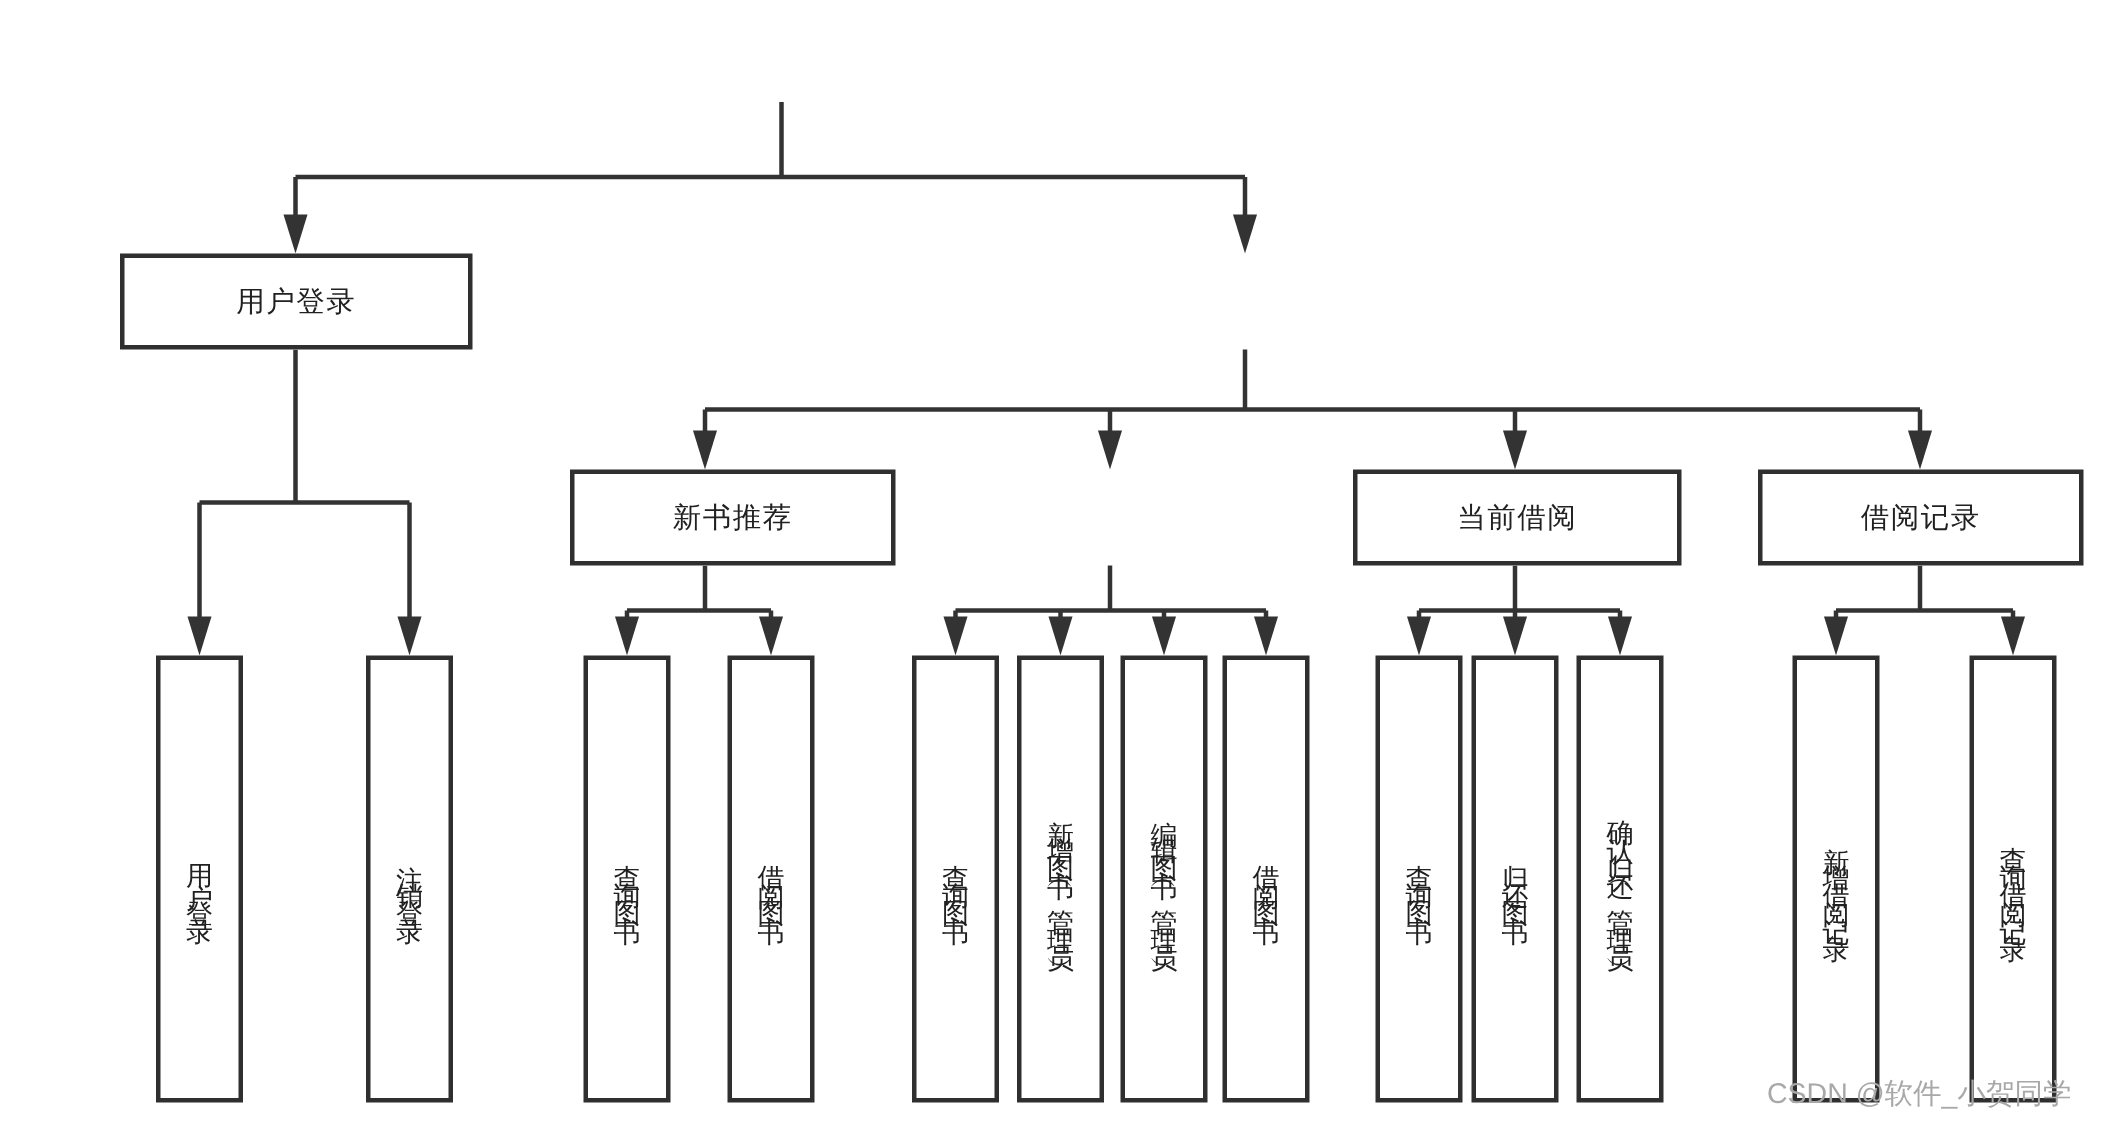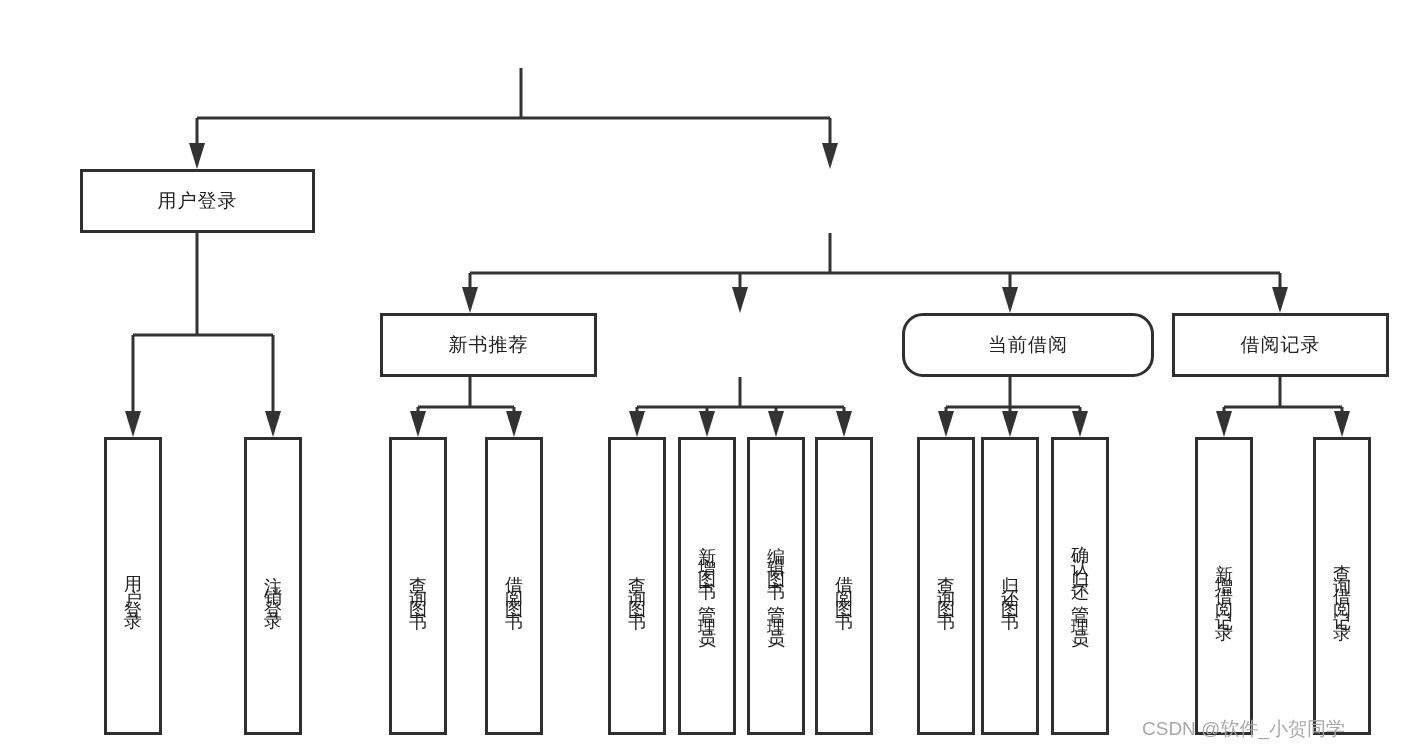--- a/index.html
+++ b/index.html
@@ -40,21 +40,21 @@
   }
   .leaf span {
     writing-mode: vertical-rl;
     text-orientation: mixed;
     font-size: 18px;
     line-height: 1;
     letter-spacing: 12px;
   }
   #watermark {
     position: absolute;
-    left: 1142px;
+    left: 1178px;
     top: 716px;
     font-size: 19px;
     color: var(--c-watermark);
     z-index: 2;
     white-space: nowrap;
   }
 </style>
 </head>
 <body>
 
@@ -119,21 +119,21 @@
   </svg>
 
 
   <div class="node h-node" style="left:80px; top:169px; width:235px; height:64px;">
     <span>用户登录</span>
   </div>
 
   <div class="node h-node" style="left:362px; top:313px; width:217px; height:64px;margin-left:18px;">
     <span>新书推荐</span>
   </div>
-  <div class="node h-node" style="left:902px; top:313px; width:252px; height:64px;border-radius:21px;">
+  <div class="node h-node" style="left:902px; top:313px; width:219px; height:64px;">
     <span>当前借阅</span>
   </div>
   <div class="node h-node" style="left:1172px; top:313px; width:217px; height:64px;">
     <span>借阅记录</span>
   </div>
 
   <div class="node leaf" style="left:104px; top:437px; width:58px; height:298px;">
     <span>用户登录</span>
   </div>
   <div class="node leaf" style="left:244px; top:437px; width:58px; height:298px;">

